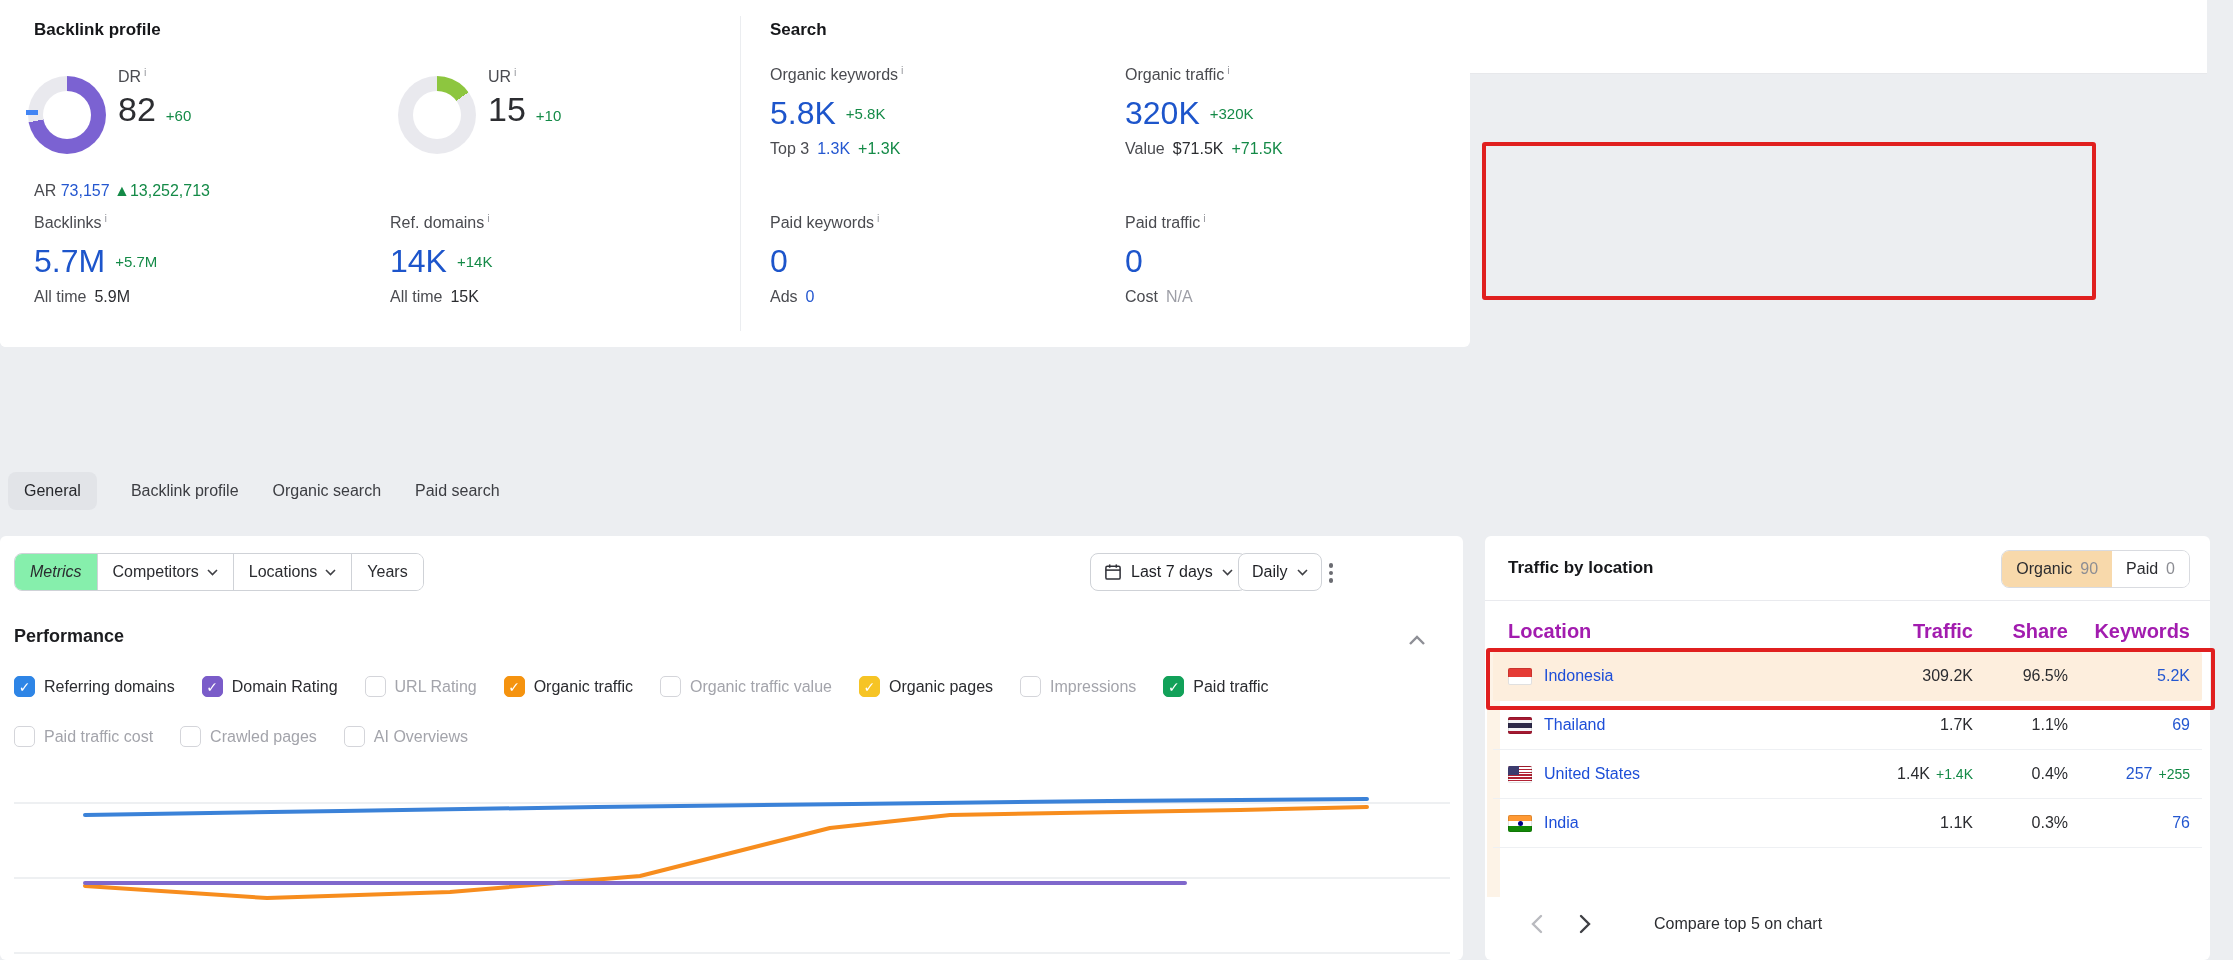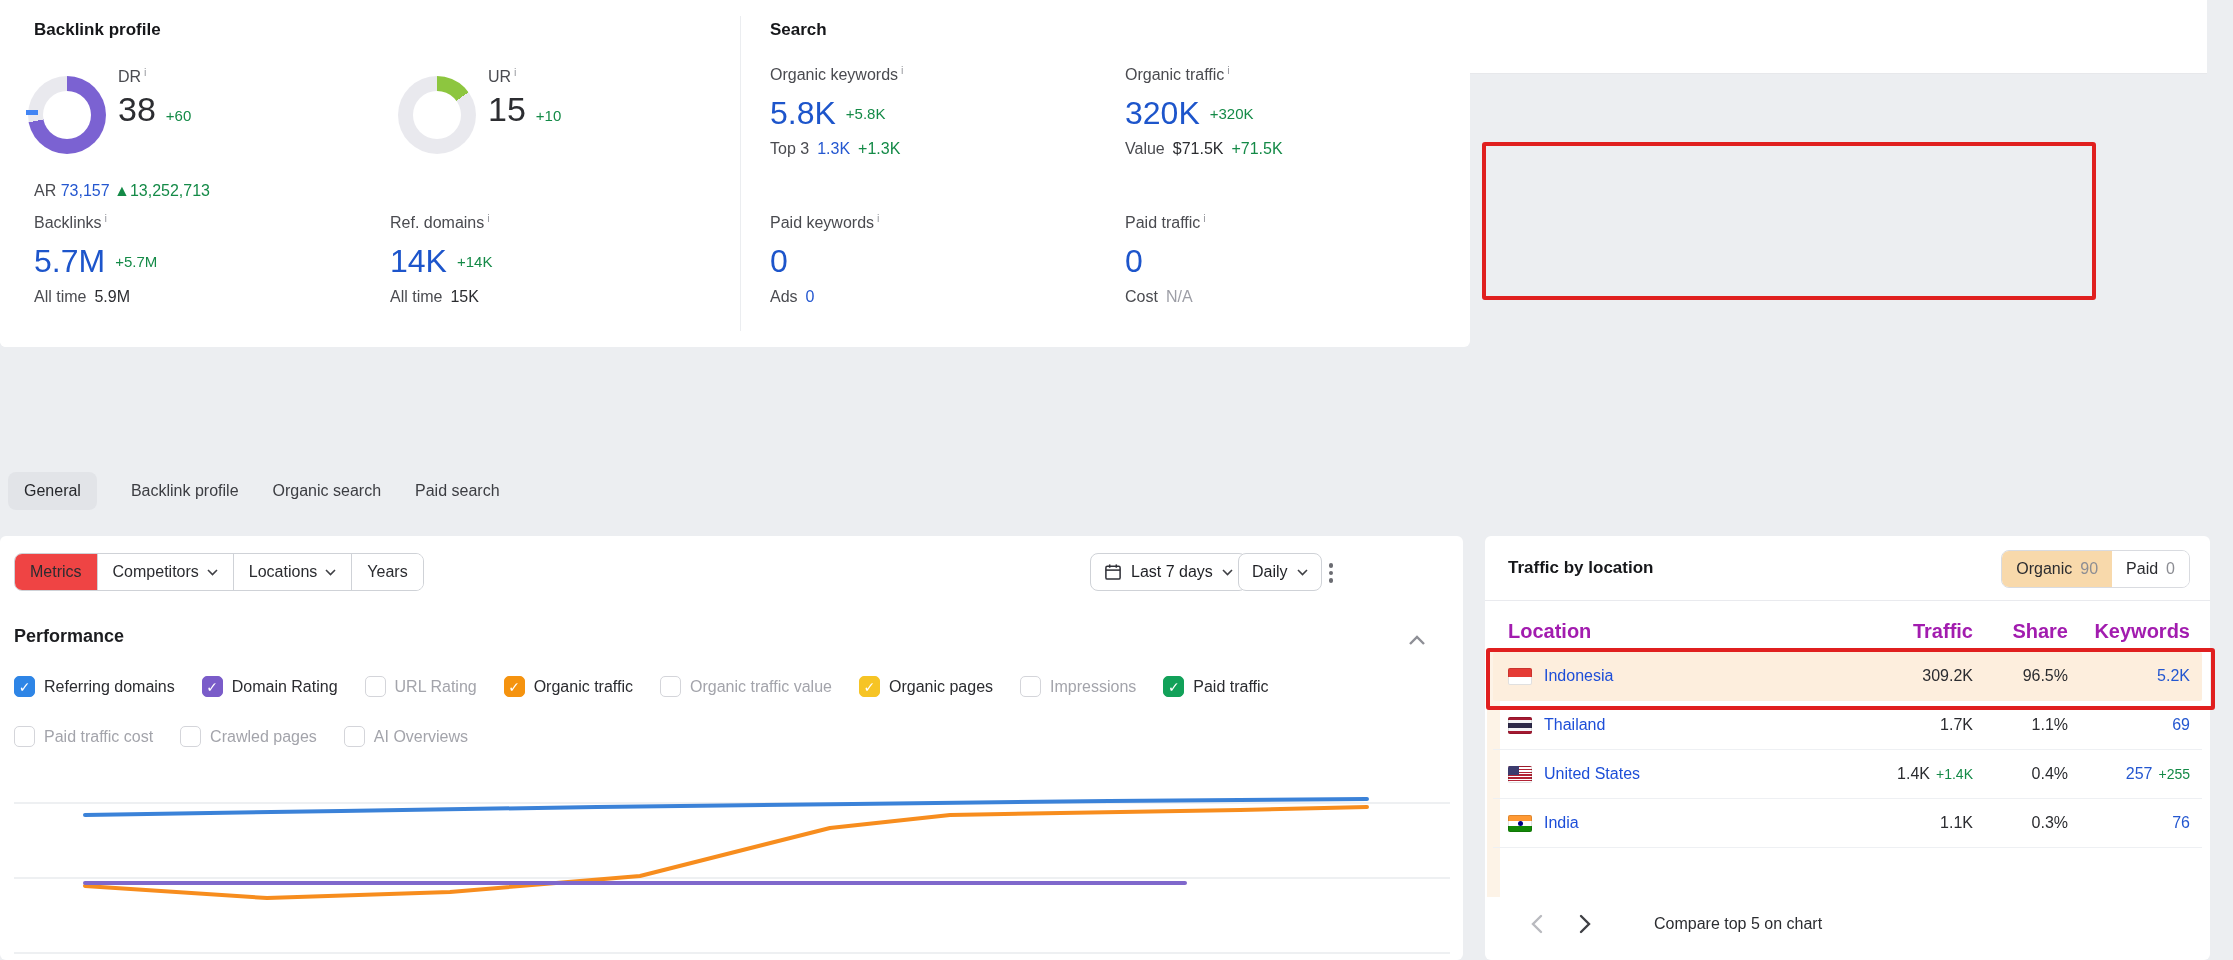--- a/index.html
+++ b/index.html
@@ -58,21 +58,21 @@
   .tab { color:#3c3d42; padding:10px 0; cursor:pointer; }
   .tab.active { background:#e2e4e8; border-radius:8px; padding:10px 16px; color:#26272b; }
 
   
   #card-perf { left:0; top:536px; width:1463px; height:424px; }
   .seg-group { position:absolute; left:14px; top:17px; display:flex; height:38px;
     border:1px solid #cfd2d7; border-radius:8px; overflow:hidden; background:#fff; }
   .seg { display:flex; align-items:center; gap:8px; padding:0 15px; font-size:16px; color:#2b2c30;
     border-left:1px solid #cfd2d7; cursor:pointer; background:#fff; }
   .seg:first-child { border-left:none; }
-  .seg.active { background:#ef4444; }
+  .seg.active { background:#86efac;font-style:italic; }
   .ctl-btn { position:absolute; top:17px; height:38px; border:1px solid #cfd2d7; border-radius:8px;
     background:#fff; display:flex; align-items:center; gap:9px; padding:0 13px; font-size:16px; color:#1f2024; cursor:pointer; }
   #kebab { position:absolute; left:1322px; top:26px; width:18px; height:22px; display:flex;
     flex-direction:column; align-items:center; justify-content:center; gap:3px; cursor:pointer; }
   #kebab i { width:4.5px; height:4.5px; border-radius:50%; background:#6b6c72; }
 
   #perf-title { position:absolute; left:14px; top:90px; font-size:18px; font-weight:bold; color:#1c1d20; }
   #collapse { position:absolute; left:1408px; top:96px; cursor:pointer; }
 
   .metric-row { position:absolute; display:flex; gap:27px; align-items:center; }
@@ -283,21 +283,21 @@
   </div>
 </div>
 
 <div class="card" id="card-stats">
   <div class="card-title" style="left:34px; top:20px;">Backlink profile</div>
 
   <div class="donut" style="left: 28px; top: 76px; background: conic-gradient(rgb(123, 98, 210) 0deg, rgb(123, 98, 210) 72%, rgb(233, 233, 238) 0deg);"></div>
   <div class="rating-txt" style="left:118px; top:66px;">
     <div class="rating-lbl"><span>DR</span><sup class="info">i</sup></div>
     <div class="rating-val">
-        <span>38</span>
+        <span>82</span>
       <span class="delta">+60</span>
       </div>
   </div>
   <div class="ar-line" style="left:34px; top:182px;">
     <span>AR</span>
     <span class="blue">73,157</span>
     <span class="green">▲13,252,713</span>
   </div>
 
   <div class="donut" style="left: 398px; top: 76px; background: conic-gradient(rgb(141, 198, 63) 0deg, rgb(141, 198, 63) 15%, rgb(233, 233, 238) 0deg);"></div>

